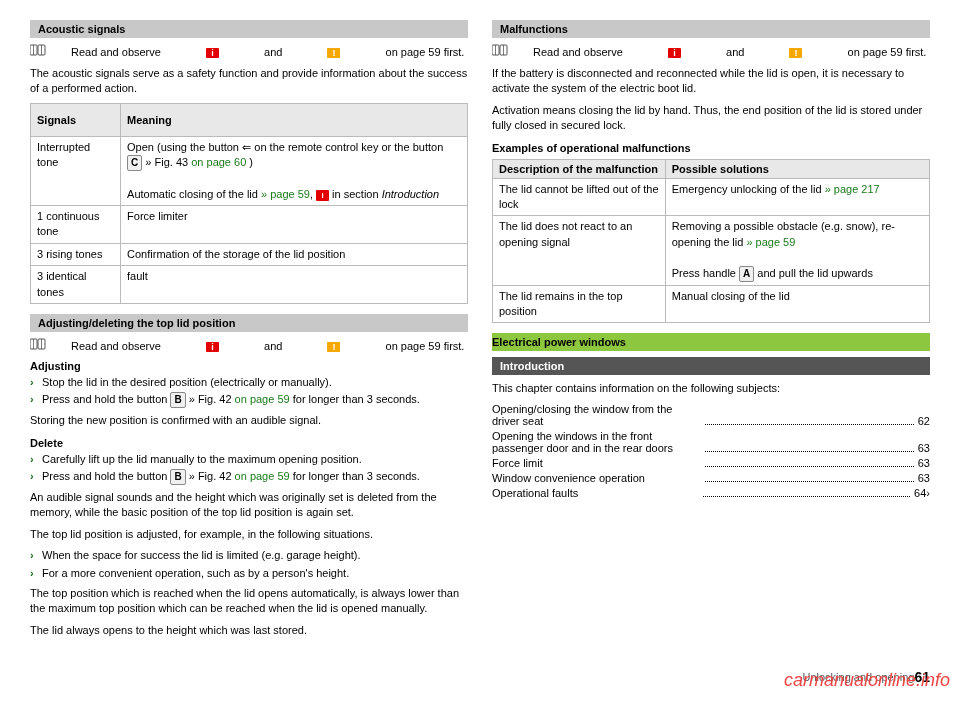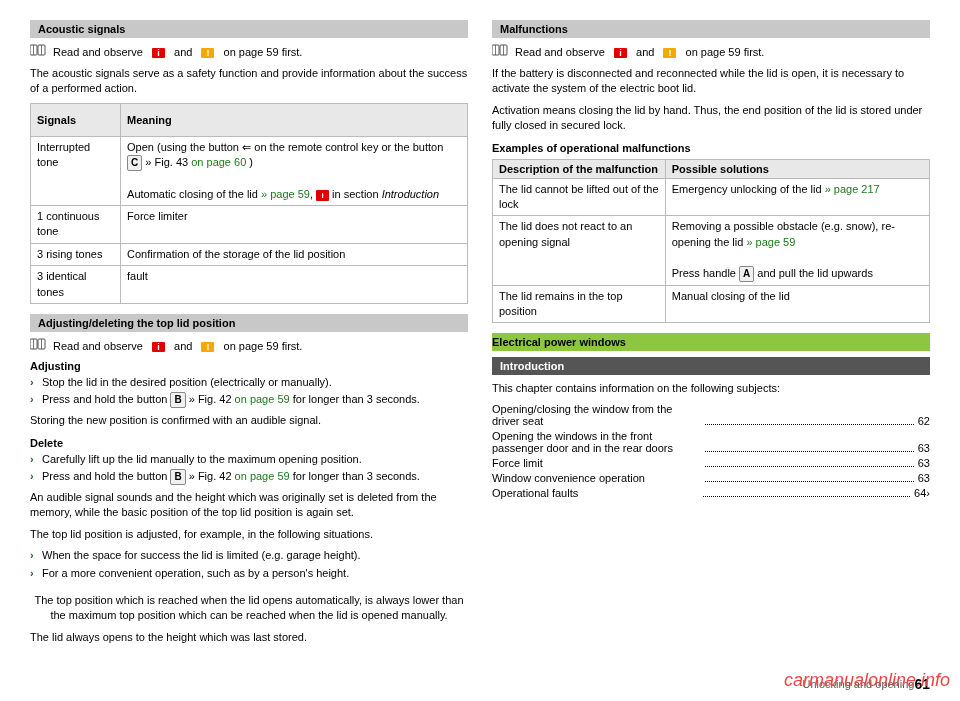--- a/index.html
+++ b/index.html
@@ -44,21 +44,21 @@
       font-weight: bold;
       font-size: 11px;
       padding: 3px 8px;
       margin-bottom: 6px;
     }
     .read-observe {
       font-size: 11px;
       margin-bottom: 8px;
       display: flex;
       align-items: baseline;
-      gap: 3px;
+      gap: 21px;
     }
     .badge-red {
       display: inline-block;
       background: #e30000;
       color: #fff;
       font-weight: bold;
       font-size: 9px;
       padding: 0 3px;
       min-width: 13px;
       text-align: center;
@@ -281,21 +281,21 @@
 
       <div class="bold-heading">Delete</div>
       <div class="arrow-item">Carefully lift up the lid manually to the maximum opening position.</div>
       <div class="arrow-item">Press and hold the button <span class="key-btn">B</span> » Fig. 42 <span class="link-green">on page 59</span> for longer than 3 seconds.</div>
 
       <div class="normal-text" style="margin-top:5px;">An audible signal sounds and the height which was originally set is deleted from the memory, while the basic position of the top lid position is again set.</div>
       <div class="normal-text">The top lid position is adjusted, for example, in the following situations.</div>
       <div class="arrow-item">When the space for success the lid is limited (e.g. garage height).</div>
       <div class="arrow-item">For a more convenient operation, such as by a person's height.</div>
 
-      <div class="normal-text" style="margin-top:12px;text-align:center;">The top position which is reached when the lid opens automatically, is always lower than the maximum top position which can be reached when the lid is opened manually.</div>
+      <div class="normal-text" style="margin-top:5px;">The top position which is reached when the lid opens automatically, is always lower than the maximum top position which can be reached when the lid is opened manually.</div>
       <div class="normal-text">The lid always opens to the height which was last stored.</div>
     </div>
   </div>
 
   <div class="right-col">
 
     <div>
       <div class="section-header">Malfunctions</div>
       <div class="read-observe">
         <svg class="book-svg" width="16" height="12" viewBox="0 0 16 12">

